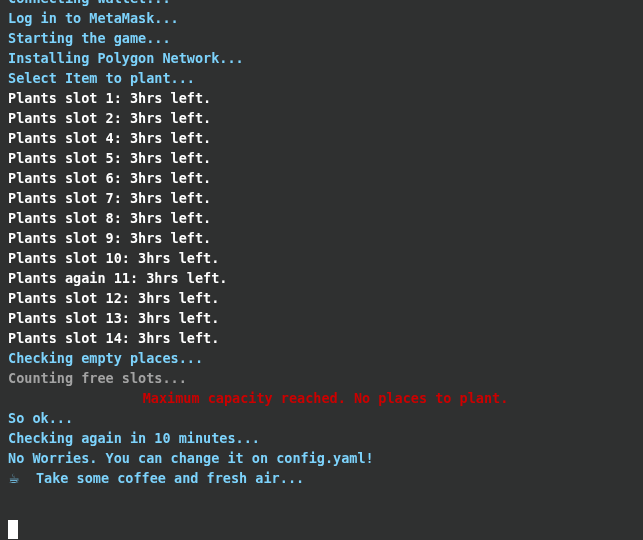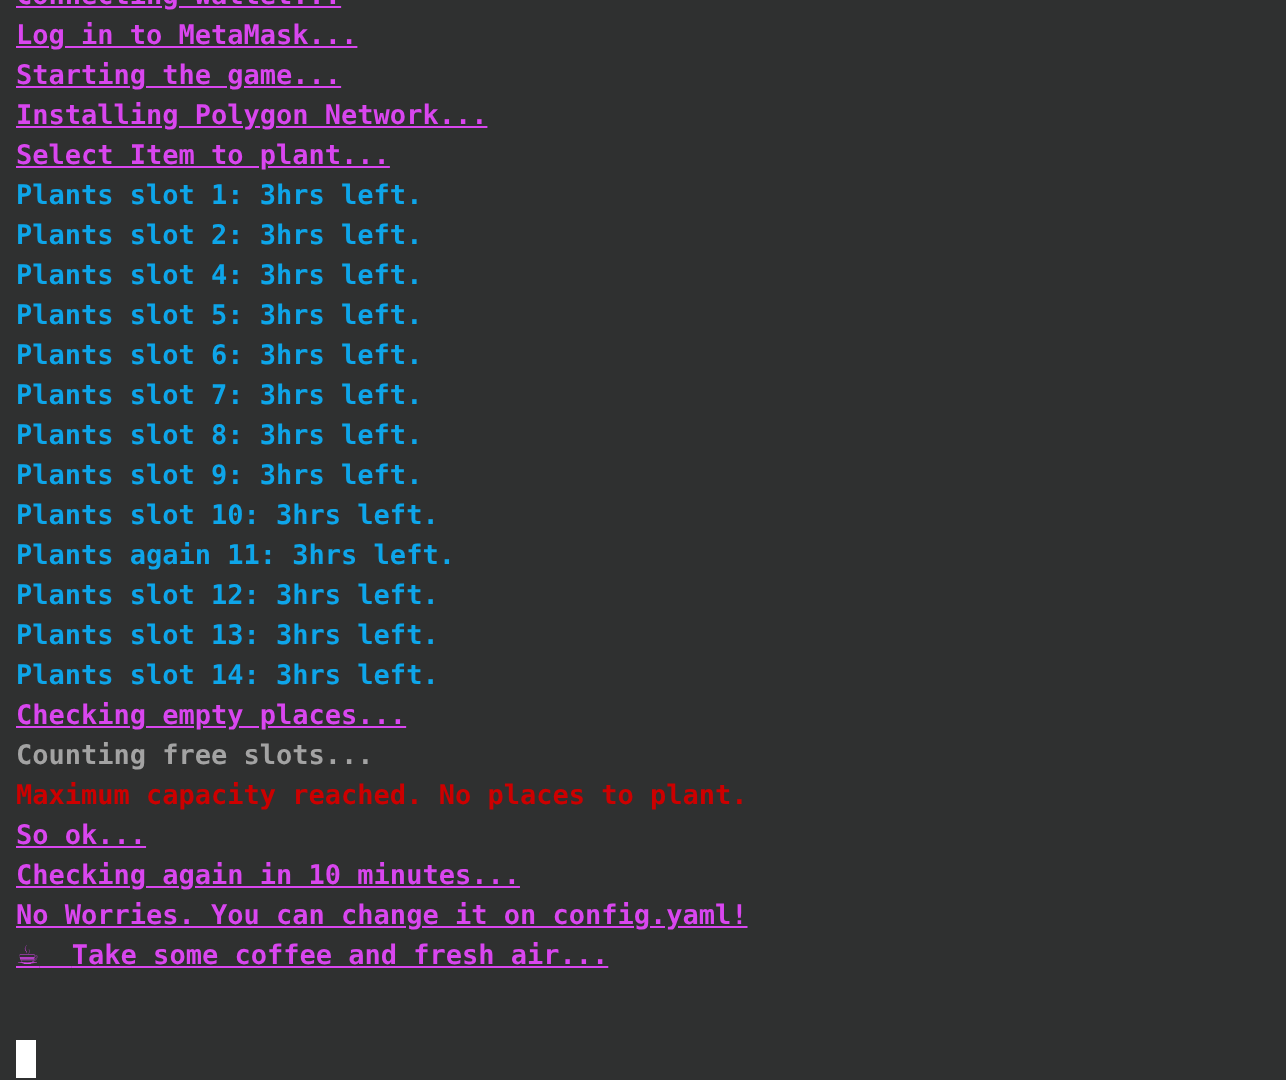--- a/index.html
+++ b/index.html
@@ -25,24 +25,24 @@
     left: 8px;
     top: -12px;
     width: 635px;
   }
   .line {
     white-space: pre;
     height: 20px;
     line-height: 20px;
     display: block;
   }
-  .c-green  { color: #d946ef; text-decoration: underline; }
-  .c-white  { color: #0ea5e9; }
+  .c-green  { color: #7dd3fc; }
+  .c-white  { color: #ffffff; }
   .c-amber  { color: #a3a3a3; }
-  .c-red    { color: #cc0000; }
+  .c-red    { color: #cc0000; text-align: center; }
   .emoji {
     font-family: "DejaVu Sans", sans-serif;
     font-weight: normal;
     font-size: 13px;
   }
   #cursor {
     position: absolute;
     left: 8px;
     top: 520px;
     width: 10px;

